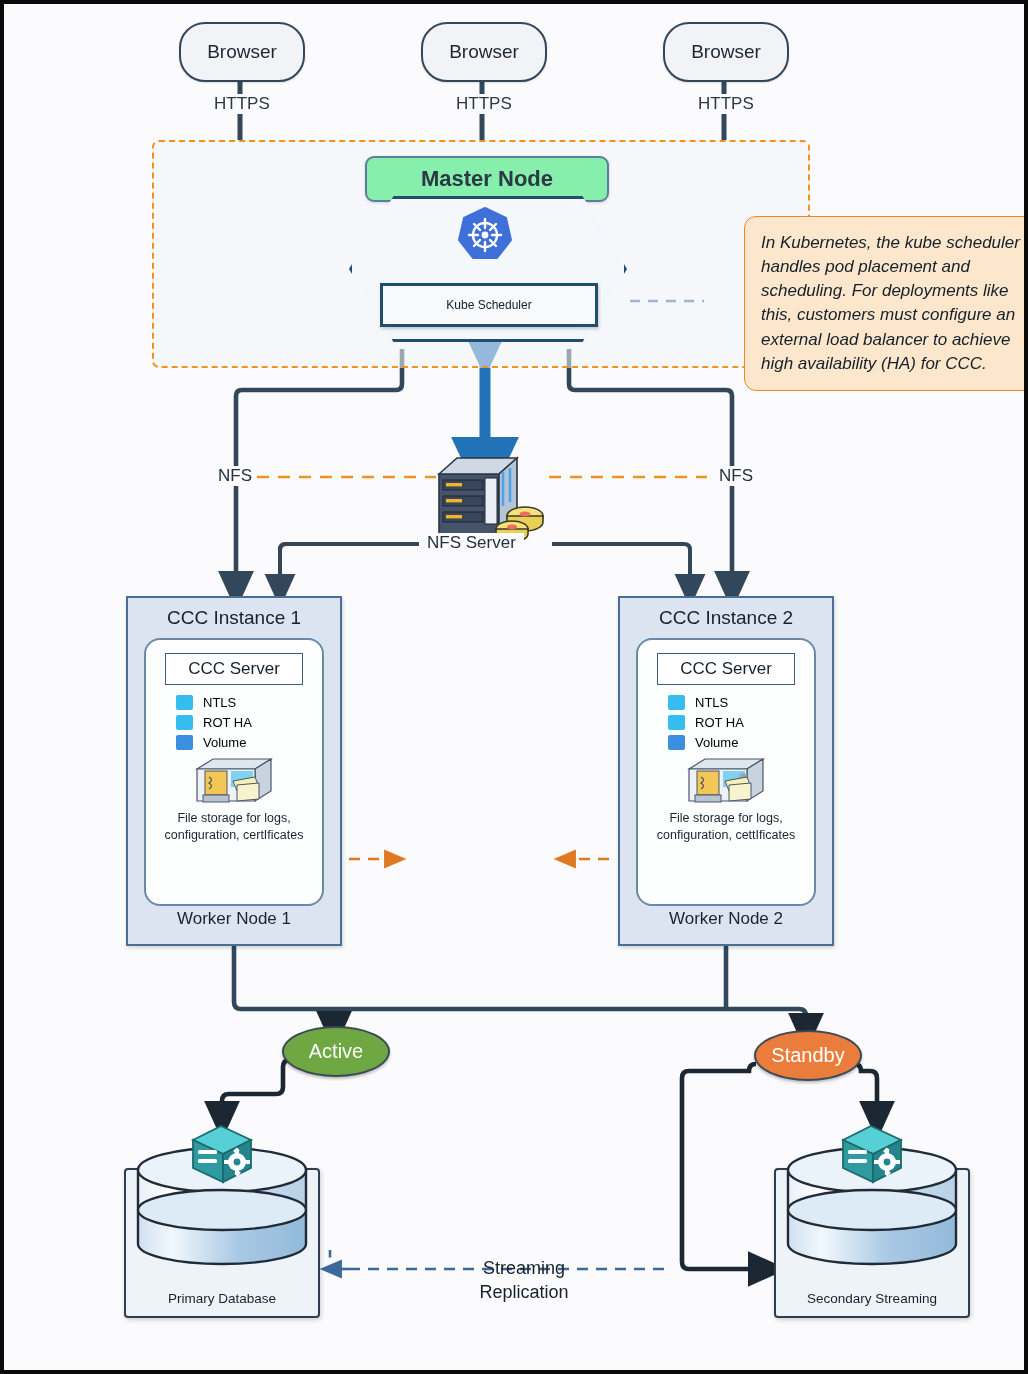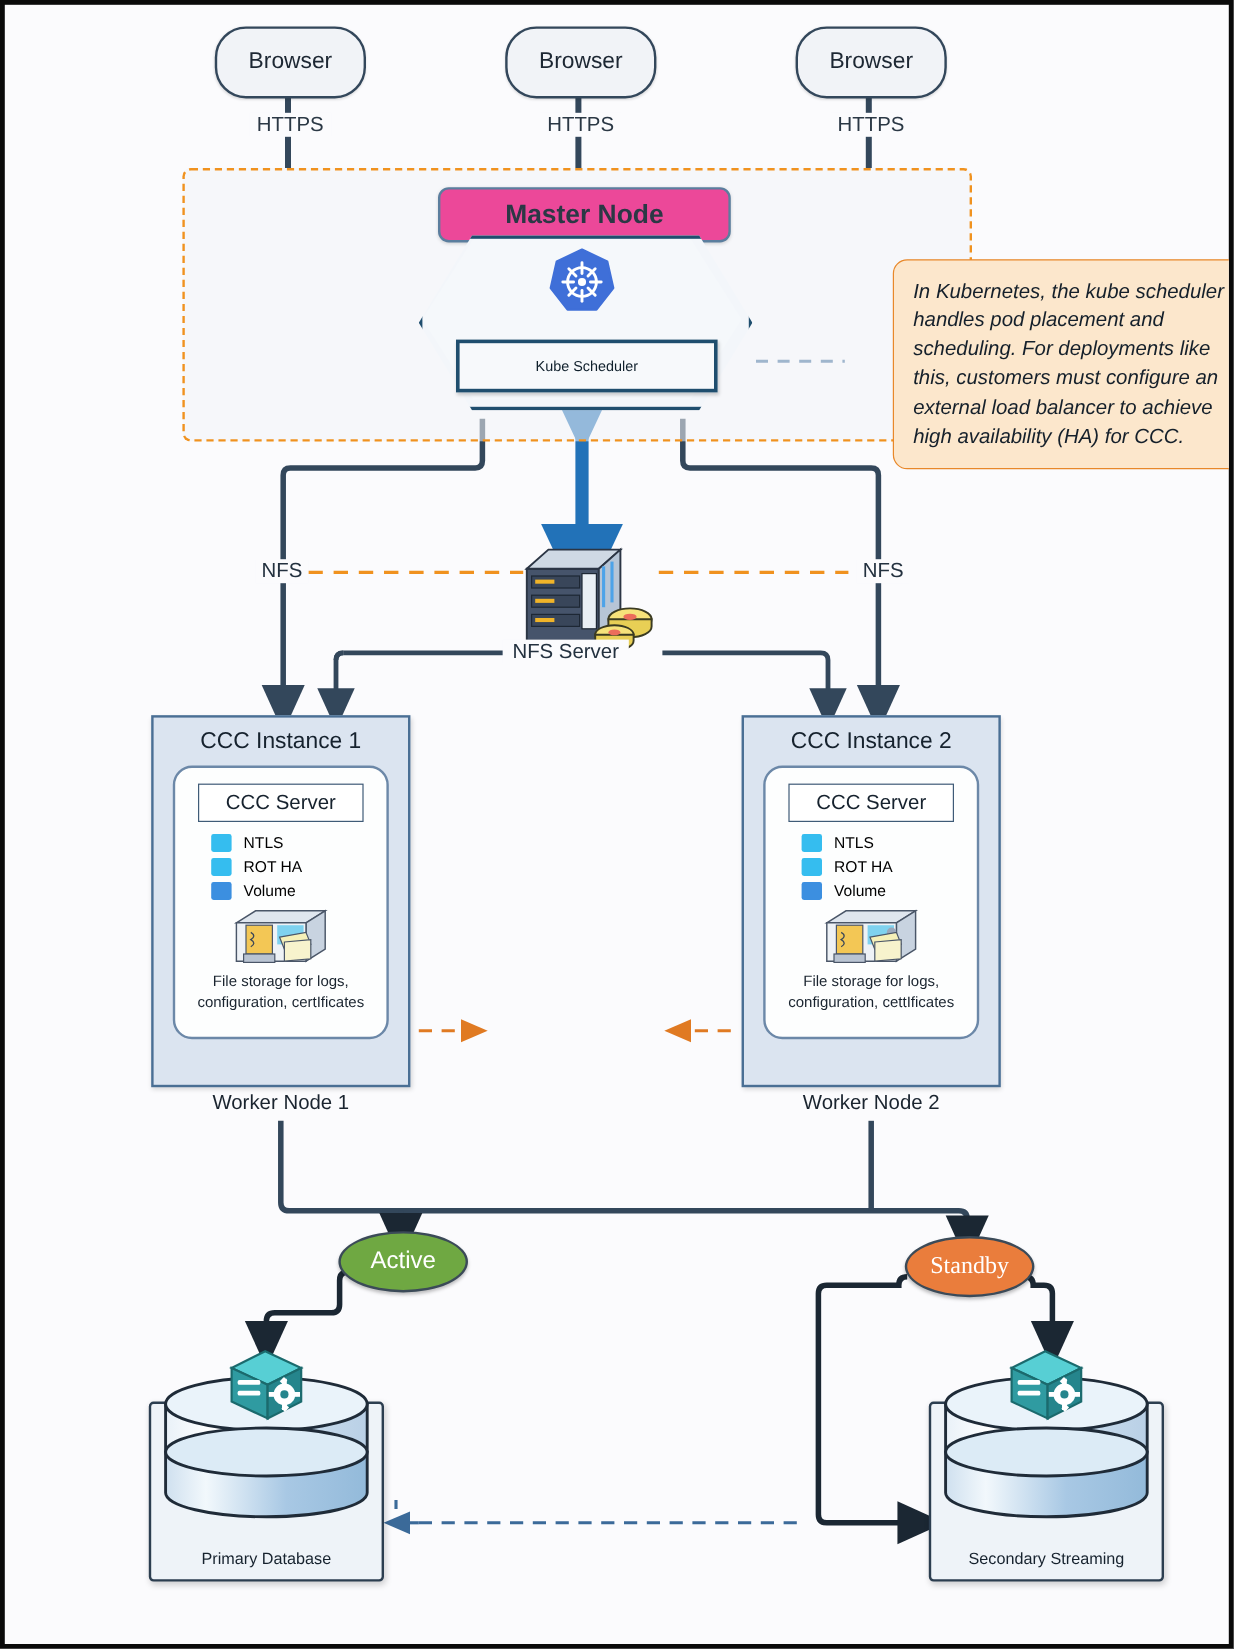--- a/index.html
+++ b/index.html
@@ -24,21 +24,21 @@
   .httpslbl{font-size:17px;color:#2b3845;}
 
   
   .cluster{
     border:2.5px dashed #f0921f;border-radius:7px;background:rgba(243,244,248,.55);
   }
 
   
   .masterlbl{
     width:240px;height:42px;border:2px solid #5b7e9e;border-radius:9px;
-    background:#ec4899;font-size:22px;font-weight:bold;color:#2b3845;
+    background:#86efac;font-size:22px;font-weight:bold;color:#2b3845;
     box-shadow:0 1px 3px rgba(0,0,0,.15);
   }
   .hexwrap{width:272px;height:140px;}
   .hex{
     width:100%;height:100%;
     background:#f3f6fa;
     border:3px solid #1f4e6e;
     clip-path:polygon(16% 0%,84% 0%,100% 50%,84% 100%,16% 100%,0% 50%);
   }
   .hexin{
@@ -59,21 +59,21 @@
     background:#fce7cc;padding:14px 16px;box-sizing:border-box;
     font-size:17px;line-height:1.42;color:#15202b;
   }
 
   
   .nfslbl{font-size:17px;color:#23313f;}
   .nfsserverlbl{font-size:17px;color:#23313f;background:#fbfbfd;padding:0 8px;text-align:center;}
 
   
   .instance{
-    width:216px;height:310px;border:2px solid #4a6f94;background:#dbe4f0;
+    width:216px;height:350px;border:2px solid #4a6f94;background:#dbe4f0;
     box-sizing:border-box;box-shadow:1px 2px 4px rgba(0,0,0,.16);
   }
   .instance-title{font-size:19px;color:#16222e;text-align:center;padding-top:9px;}
   .inner-card{
     position:absolute;left:16px;right:16px;top:40px;bottom:38px;
     background:#fdfefe;border:2px solid #6c88a8;border-radius:16px;
     box-sizing:border-box;
   }
   .ccc-server{
     width:136px;height:30px;margin:13px auto 0;border:1.6px solid #3f5b77;
@@ -335,21 +335,21 @@
       </svg>
       <div class="storage-cap">File storage for logs, configuration, cettIficates</div>
     </div>
   </div>
   <div class="abs worker-lbl" style="left:614px;top:905px;width:216px;">Worker Node 2</div>
 
 
   <div class="abs ctr pill pill-active" style="left:278px;top:1022px;">
     <span>Active</span>
   </div>
-  <div class="abs ctr pill pill-standby" style="left:750px;top:1026px;font-family:Liberation Serif, serif;">
+  <div class="abs ctr pill pill-standby" style="left:750px;top:1026px;">
     <span>Standby</span>
   </div>
 
   <div class="abs dbcard" style="left:120px;top:1164px;">
     <div class="db-lbl">Primary Database</div>
   </div>
   <svg class="abs" style="left:118px;top:1138px;" width="200" height="130" viewBox="0 0 200 130">
     <defs>
       <linearGradient id="cylA" x1="0" y1="0" x2="1" y2="0">
         <stop offset="0%" stop-color="#e9f1f8"></stop>
@@ -415,14 +415,17 @@
           <rect x="-2" y="8" width="4" height="5"></rect>
         <rect x="-13" y="-2" width="5" height="4"></rect>
           <rect x="8" y="-2" width="5" height="4"></rect>
         <rect x="-10.5" y="-10" width="4" height="5" transform="rotate(45)"></rect>
         <rect x="6.5" y="5" width="4" height="5" transform="rotate(45)"></rect>
       </g>
       <circle cx="0" cy="0" r="3.4" fill="#25858c"></circle>
     </g>
   </svg>
 
+  <div class="abs streamlbl" style="left:435px;top:1252px;width:170px;">
+    <span>Streaming Replication</span>
+  </div>
 
 </div>
 
 </body></html>

